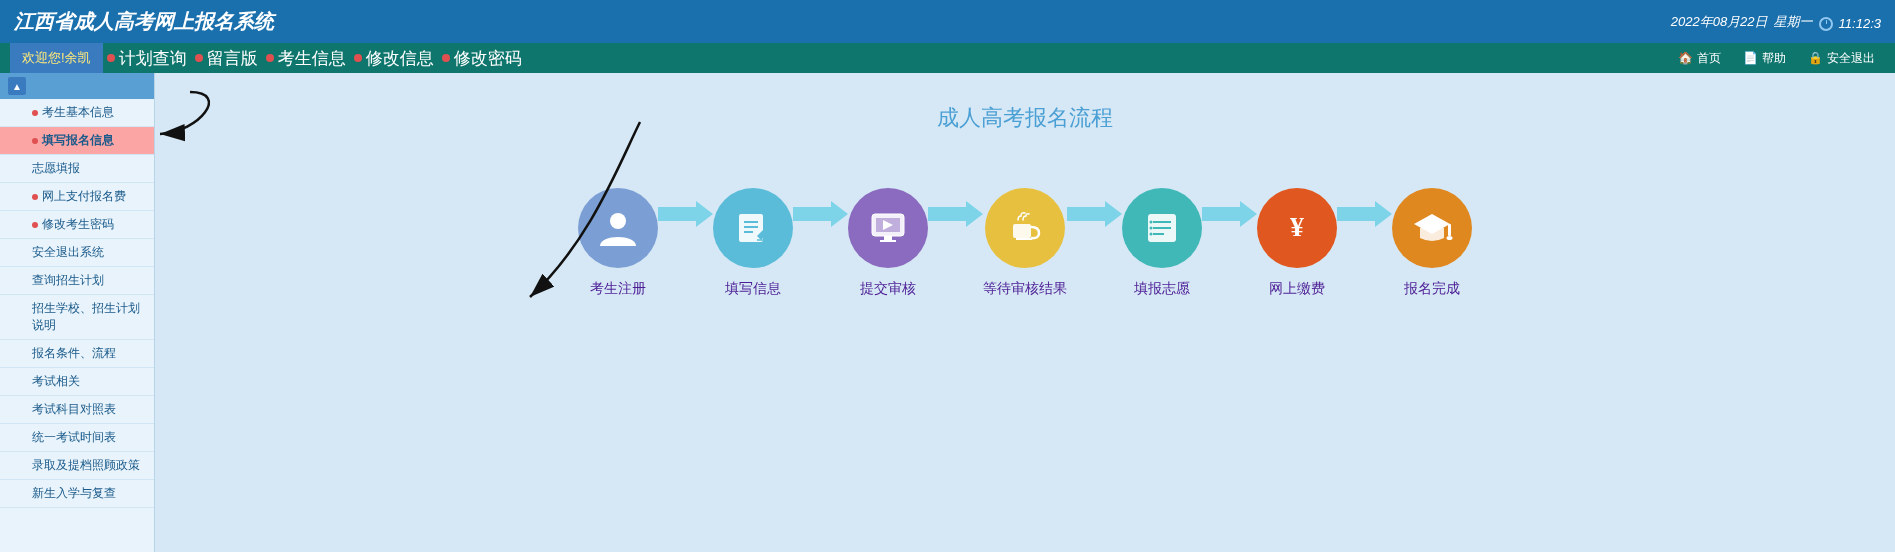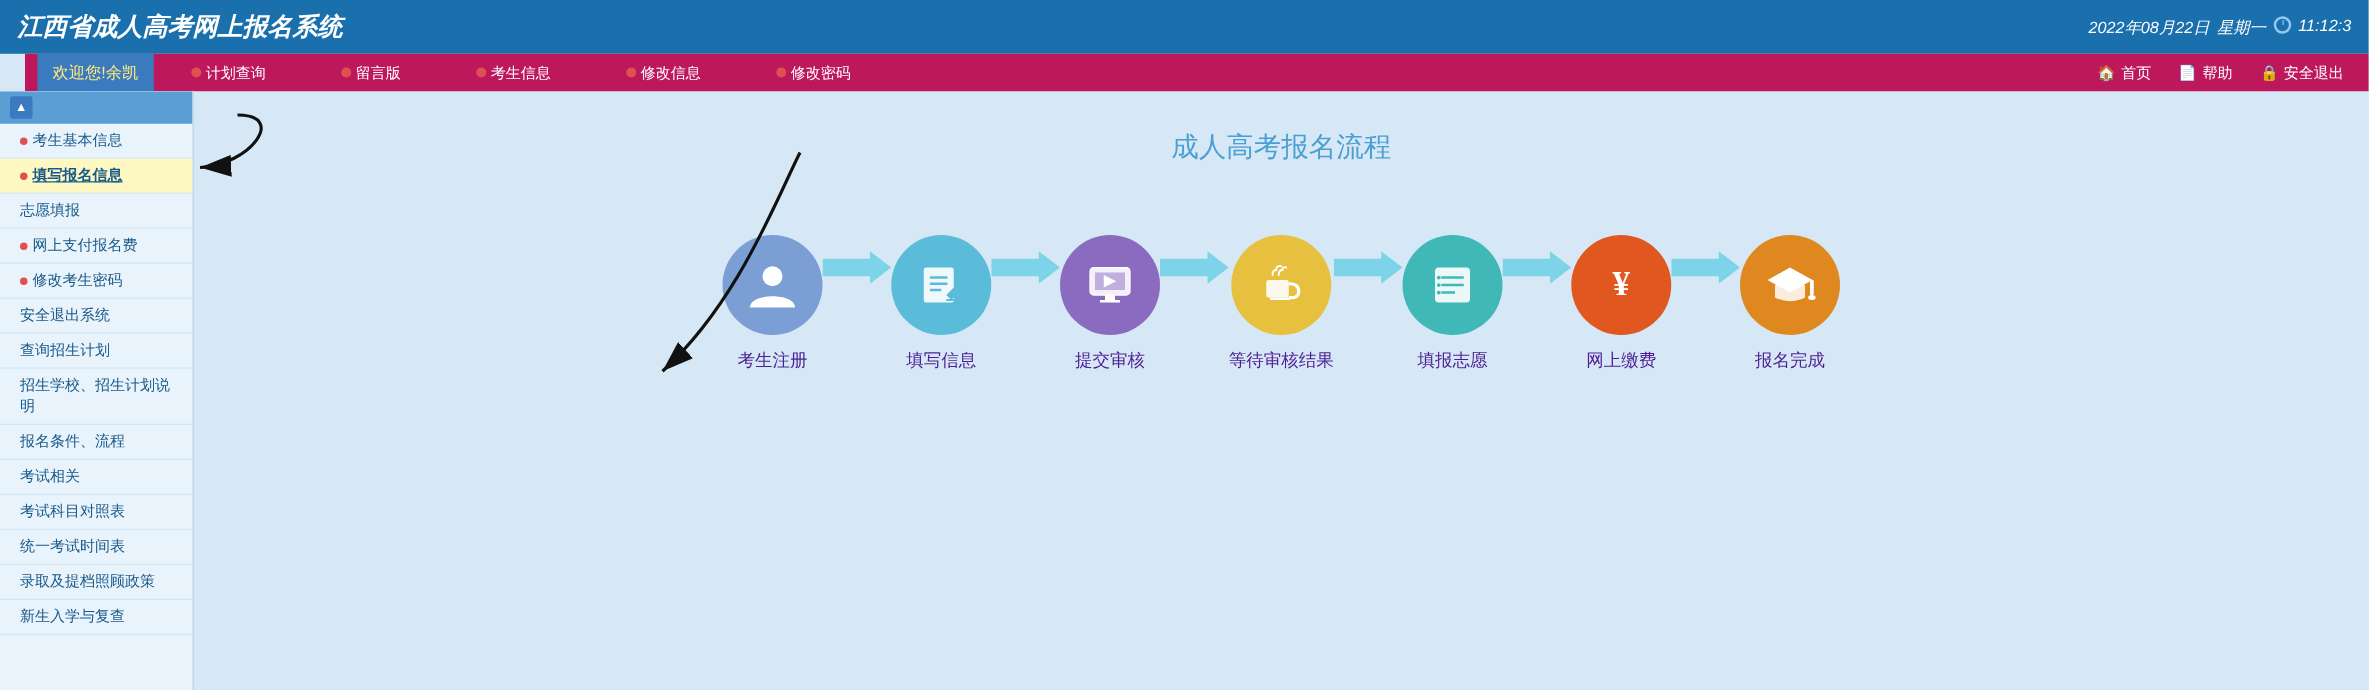--- a/index.html
+++ b/index.html
@@ -21,67 +21,66 @@
       font-weight: bold;
       display: flex;
       align-items: center;
       justify-content: space-between;
       font-style: italic;
     }
     #title-bar .datetime {
       font-size: 13px;
       font-weight: normal;
       display: flex;
-      align-items: flex-start;
+      align-items: flex-end;
       gap: 6px;
     }
     #title-bar .datetime .clock-icon {
       display: inline-block;
       width: 14px;
       height: 14px;
       border: 2px solid #90c8f0;
       border-radius: 50%;
       position: relative;
     }
     #title-bar .datetime .clock-icon::after {
       content: '';
       position: absolute;
       top: 1px; left: 5px;
       width: 1px; height: 4px;
       background: #90c8f0;
     }
 
     
     #nav-bar {
-      background: #be185d;
+      background: #0f766e;
       display: flex;
       align-items: flex-end;
       justify-content: space-between;
       padding: 0 10px;
       height: 30px;
-      margin-left: 20px;
     }
     #nav-left {
       display: flex;
       align-items: center;
       gap: 0;
     }
     .nav-welcome {
       background: #3a7bbf;
       color: #ffe97a;
       padding: 4px 12px;
       font-size: 13px;
       height: 30px;
       display: flex;
       align-items: center;
     }
     .nav-btn {
       color: white;
-      padding: 4px 30px;
-      font-size: 12px;
+      padding: 4px 4px;
+      font-size: 17px;
       height: 30px;
       display: flex;
       align-items: center;
       gap: 4px;
       cursor: pointer;
       text-decoration: none;
     }
     .nav-dot {
       width: 8px; height: 8px;
       border-radius: 50%;
@@ -129,31 +128,31 @@
     .sidebar-scroll-btn {
       background: #3a7bbf;
       color: white;
       border: none;
       width: 18px; height: 18px;
       cursor: pointer;
       font-size: 10px;
       border-radius: 2px;
     }
     .sidebar-item {
-      padding: 5px 8px 5px 16px;
+      padding: 5px 8px 5px 32px;
       font-size: 12px;
       color: #1a5a8a;
       cursor: pointer;
       border-bottom: 1px solid #d0e6f5;
       display: flex;
       align-items: center;
       gap: 4px;
       position: relative;
     }
-    .sidebar-item.active { background: #fef9c3; font-weight: bold; text-decoration: underline; }
+    .sidebar-item.active { background: #fca5a5; font-weight: bold; }
     .sidebar-dot {
       width: 6px; height: 6px;
       border-radius: 50%;
       background: #e05050;
       display: inline-block;
       flex-shrink: 0;
     }
 
     
     #content-area {

